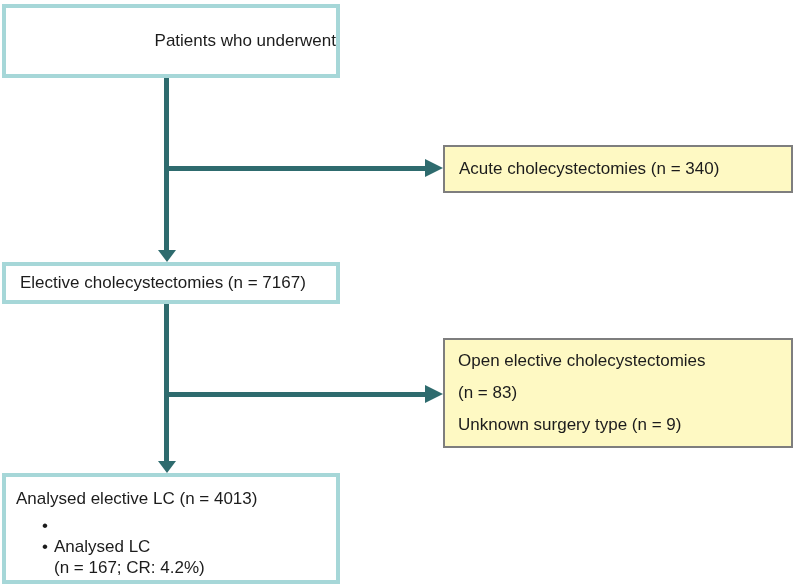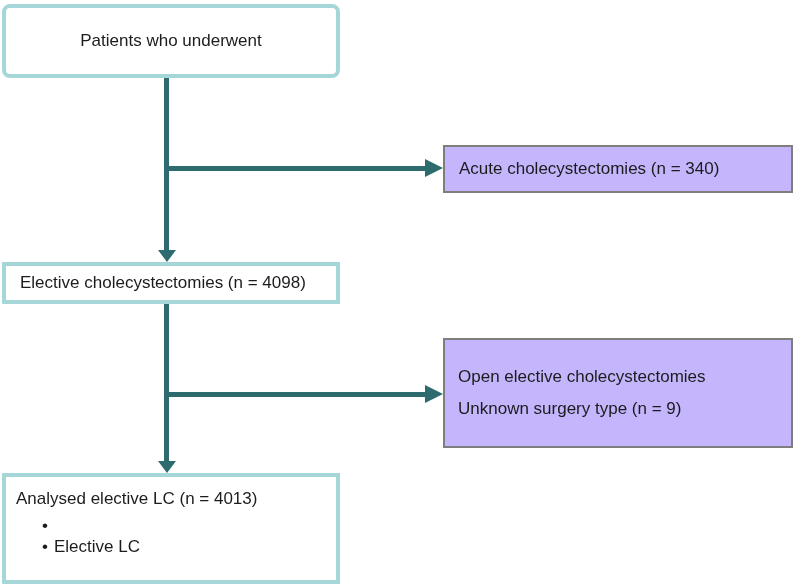--- a/index.html
+++ b/index.html
@@ -17,31 +17,30 @@
     color: #1c1c1c;
     overflow: hidden;
   }
   .box {
     position: absolute;
     box-sizing: border-box;
     background: #ffffff;
     border: 4px solid #a6d7d8;
   }
   .box.gray {
-    background: #c4b5fd;
+    background: #fef9c3;
     border: 2px solid #7e7e7e;
   }
   .center-2line {
     display: flex;
     flex-direction: column;
     justify-content: center;
-    align-items: center;
+    align-items: flex-end;
     text-align: center;
     gap: 10px;
-    border-radius: 8px;
   }
   .vcenter-left {
     display: flex;
     align-items: center;
     padding-left: 14px;
   }
   .multi-line {
     display: flex;
     flex-direction: column;
     justify-content: center;
@@ -96,40 +95,42 @@
   <div id="arrowhead-down-1" class="arrow-down"></div>
 
   <div id="hline-1" class="line"></div>
   <div id="arrowhead-right-1" class="arrow-right"></div>
 
   <div id="box-acute" class="box gray vcenter-left">
     <span>Acute cholecystectomies (n = 340)</span>
   </div>
 
   <div id="box-elective" class="box vcenter-left">
-    <span>Elective cholecystectomies (n = 4098)</span>
+    <span>Elective cholecystectomies (n = 7167)</span>
   </div>
 
   <div id="vline-2" class="line"></div>
   <div id="arrowhead-down-2" class="arrow-down"></div>
 
   <div id="hline-2" class="line"></div>
   <div id="arrowhead-right-2" class="arrow-right"></div>
 
   <div id="box-open" class="box gray multi-line">
     <span>Open elective cholecystectomies</span>
+    <span>(n = 83)</span>
     <span>Unknown surgery type (n = 9)</span>
   </div>
 
   <div id="box-analysed" class="box">
     <div class="title">Analysed elective LC (n = 4013)</div>
     <div class="bullet-list">
       <div class="bullet-row">
         <span class="bullet-marker">•</span>
       </div>
       <div class="bullet-row">
         <span class="bullet-marker">•</span>
-        <span>Elective LC</span>
+        <span>Analysed LC</span>
       </div>
+      <div class="bullet-continuation">(n = 167; CR: 4.2%)</div>
     </div>
   </div>
 
 </div>
 
 </body></html>

